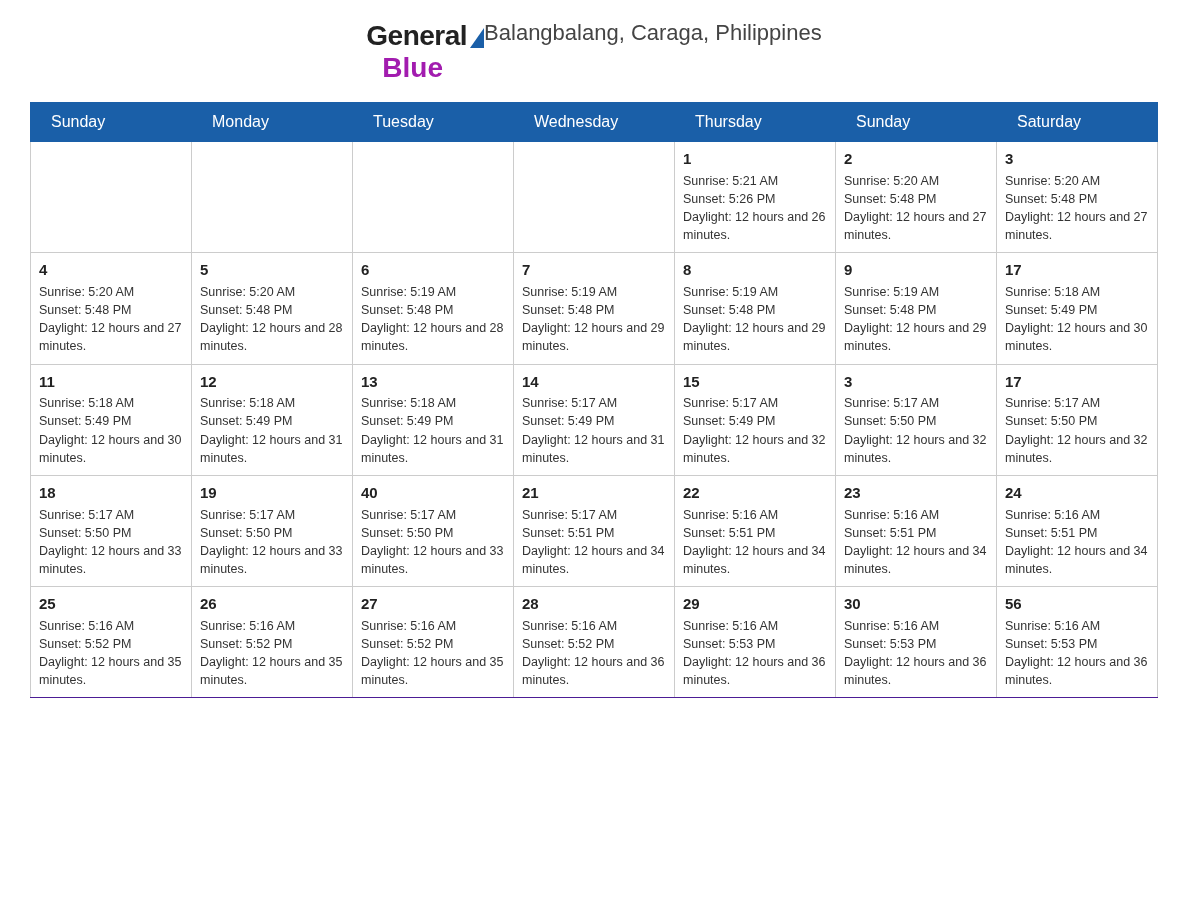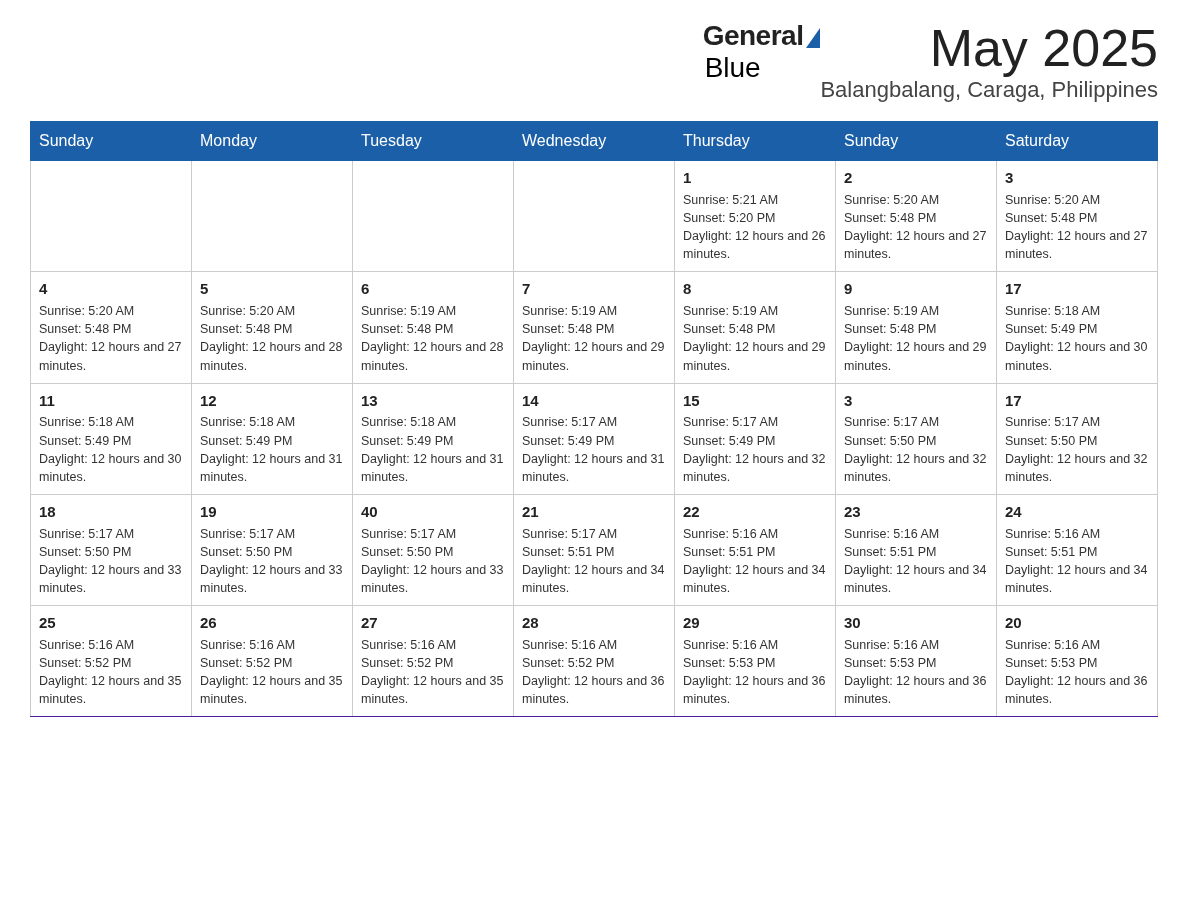--- a/index.html
+++ b/index.html
@@ -7,21 +7,21 @@
       font-family: Arial, sans-serif;
       background: #fff;
       color: #222;
       width: 1188px;
       min-height: 918px;
       padding: 20px 30px;
     }
 
     .header {
       display: flex;
-      justify-content: flex-end;
+      justify-content: center;
       align-items: flex-start;
       margin-bottom: 18px;
     }
 
     .logo {
       display: flex;
       flex-direction: column;
       align-items: flex-start;
     }
 
@@ -42,23 +42,23 @@
       height: 0;
       border-left: 14px solid transparent;
       border-right: 0px solid transparent;
       border-bottom: 20px solid #1a5fa8;
       margin-left: 3px;
       margin-top: 4px;
     }
 
     .logo-blue {
       font-size: 28px;
-      font-weight: normal;
-      color: #000000;
-      margin-left: 2px;
+      font-weight: bold;
+      color: #a21caf;
+      margin-left: 16px;
     }
 
     .title-block {
       text-align: right;
     }
 
     .month-title {
       font-size: 52px;
       font-weight: normal;
       color: #222;
@@ -75,21 +75,21 @@
       width: 100%;
       border-collapse: collapse;
       border: 1px solid #ccc;
     }
 
     .calendar-table th {
       background-color: #1a5fa8;
       color: #fff;
       font-size: 16px;
       font-weight: normal;
-      padding: 10px 8px;
+      padding: 10px 20px;
       text-align: left;
       border: 1px solid #1a5fa8;
     }
 
     .calendar-table td {
       vertical-align: top;
       padding: 6px 8px 8px 8px;
       border: 1px solid #ccc;
       width: calc(100% / 7);
       min-height: 100px;
@@ -124,21 +124,20 @@
 
 <div class="header">
   <div class="logo">
     <div class="logo-top">
       <span class="logo-general">General</span>
       <div class="logo-triangle"></div>
     </div>
     <span class="logo-blue">Blue</span>
   </div>
   <div class="title-block">
-    <div class="month-title">May 2025</div>
     <div class="location-title">Balangbalang, Caraga, Philippines</div>
   </div>
 </div>
 
 <table class="calendar-table">
   <thead>
     <tr>
     <th>Sunday</th>
         <th>Monday</th>
         <th>Tuesday</th>
@@ -150,21 +149,21 @@
   </thead>
   <tbody id="calendar-body">
   <tr>
         <td class="empty-cell"></td>
         <td class="empty-cell"></td>
         <td class="empty-cell"></td>
         <td class="empty-cell"></td>
         <td>
           <span class="day-number">1</span>
           <div class="day-info" style="white-space: pre-line;">Sunrise: 5:21 AM
-Sunset: 5:20 PM
+Sunset: 5:26 PM
 Daylight: 12 hours and 26 minutes.</div>
         </td>
         <td>
           <span class="day-number">2</span>
           <div class="day-info" style="white-space: pre-line;">Sunrise: 5:20 AM
 Sunset: 5:48 PM
 Daylight: 12 hours and 27 minutes.</div>
         </td>
         <td>
           <span class="day-number">3</span>
@@ -336,20 +335,20 @@
 Sunset: 5:53 PM
 Daylight: 12 hours and 36 minutes.</div>
         </td>
         <td>
           <span class="day-number">30</span>
           <div class="day-info" style="white-space: pre-line;">Sunrise: 5:16 AM
 Sunset: 5:53 PM
 Daylight: 12 hours and 36 minutes.</div>
         </td>
         <td>
-          <span class="day-number">20</span>
+          <span class="day-number">56</span>
           <div class="day-info" style="white-space: pre-line;">Sunrise: 5:16 AM
 Sunset: 5:53 PM
 Daylight: 12 hours and 36 minutes.</div>
         </td>
       </tr>
     </tbody>
 </table>
 
 </body></html>

